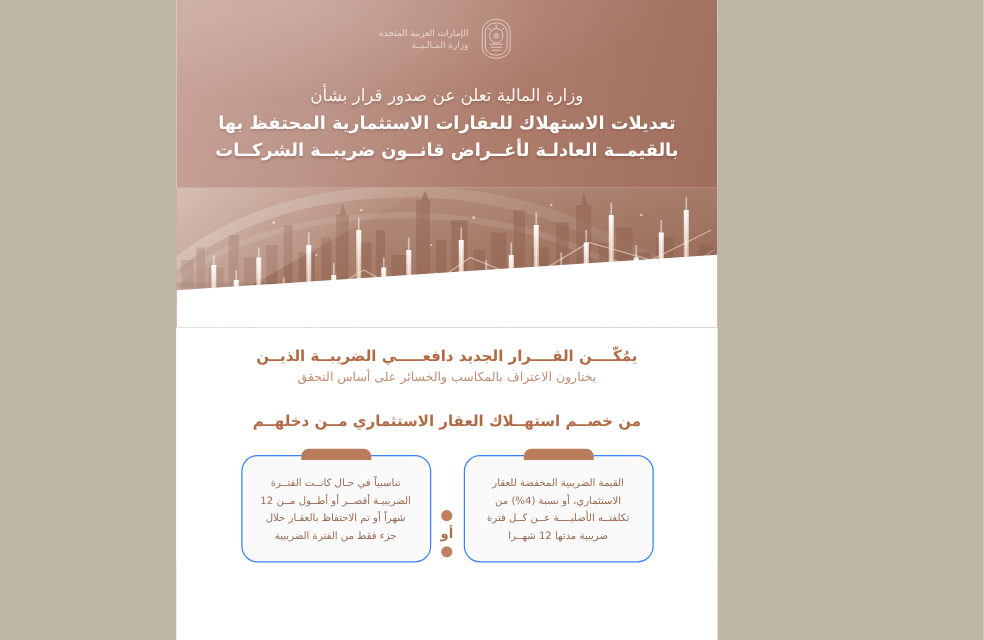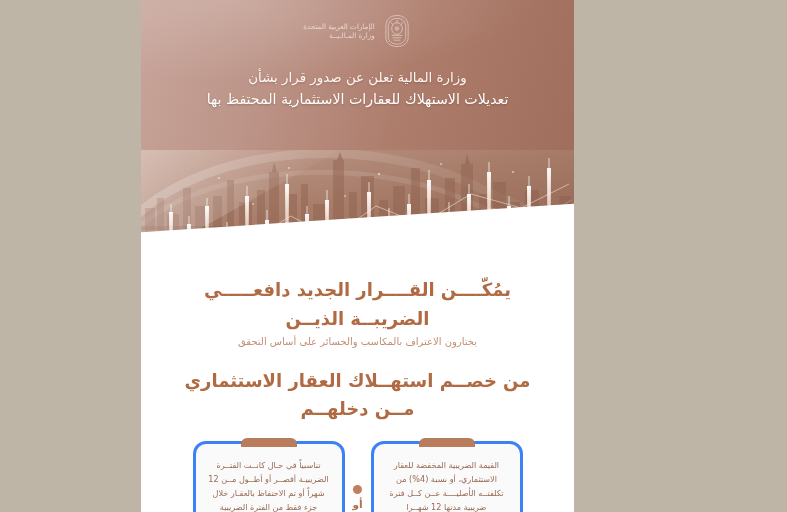--- a/index.html
+++ b/index.html
@@ -50,21 +50,21 @@
     position:absolute;top:68px;left:0;right:0;
     text-align:center;padding:0 26px;
     direction:rtl;
   }
   .title-sm{
     font-size:13.4px;color:#fdf6f3;font-weight:400;
     line-height:1.52;letter-spacing:.1px;
     text-shadow:0 1px 2px rgba(90,50,40,.28);
   }
   .title-lg{
-    font-size:14.2px;color:#ffffff;font-weight:400;
+    font-size:14.2px;color:#ffffff;font-weight:700;
     line-height:1.55;letter-spacing:.05px;
     text-shadow:0 1px 2px rgba(90,50,40,.3);
   }
 
   
   .band{
     position:relative;width:100%;height:112px;overflow:hidden;
     background:linear-gradient(100deg,#b08a7c 0%,#a97f6c 35%,#9d6e5a 70%,#8f5f4c 100%);
   }
   .band svg{position:absolute;inset:0;width:100%;height:100%;display:block;}
@@ -82,36 +82,36 @@
     pointer-events:none;
   }
 
   
   .body{
     position:relative;background:#ffffff;padding:14px 30px 0 30px;
     direction:rtl;text-align:center;
   }
   .para{margin-bottom:17px;}
   .line-bold{
-    font-size:18px;font-weight:700;color:#b06a44;
+    font-size:12px;font-weight:700;color:#b06a44;
     line-height:1.6;letter-spacing:.1px;
   }
   .line-light{
     font-size:10px;font-weight:400;color:#c08f73;
     line-height:1.6;letter-spacing:.1px;
   }
 
   
   .options{
     position:relative;display:flex;justify-content:center;align-items:flex-start;
     gap:26px;margin-top:6px;direction:rtl;
   }
   .opt-box{
     position:relative;width:152px;min-height:86px;
-    border:3px solid #3b82f6;border-radius:13px;
+    border:1px solid #3b82f6;border-radius:13px;
     background:#fafafa;
     padding:15px 12px 11px 12px;
     box-sizing:border-box;
     text-align:center;
   }
   .opt-tab{
     position:absolute;top:-6px;left:50%;transform:translateX(-50%);
     width:56px;height:9px;border-radius:6px 6px 0 0;
     background:#b97c5c;
   }
@@ -155,20 +155,21 @@
         </svg>
         <span class="logo-text">
           <span class="logo-line1">الإمارات العربية المتحدة</span>
           <span class="logo-line2">وزارة المـالـيــة</span>
         </span>
       </div>
 
       <div class="title-wrap">
         <div class="title-sm">وزارة المالية تعلن عن صدور قرار بشأن</div>
         <div class="title-lg">تعديلات الاستهلاك للعقارات الاستثمارية المحتفظ بها</div>
+        <div class="title-lg">بالقيمــة العادلـة لأغــراض قانــون ضريبــة الشركــات</div>
       </div>
     </div>
 
     <div class="band">
       <svg viewBox="0 0 433 112" preserveAspectRatio="none" aria-hidden="true">
         <defs>
           <linearGradient id="skyG" x1="0" y1="0" x2="1" y2="1">
             <stop offset="0%" stop-color="#c29c8d"></stop>
             <stop offset="45%" stop-color="#a87e6b"></stop>
             <stop offset="100%" stop-color="#8d5f4c"></stop>

